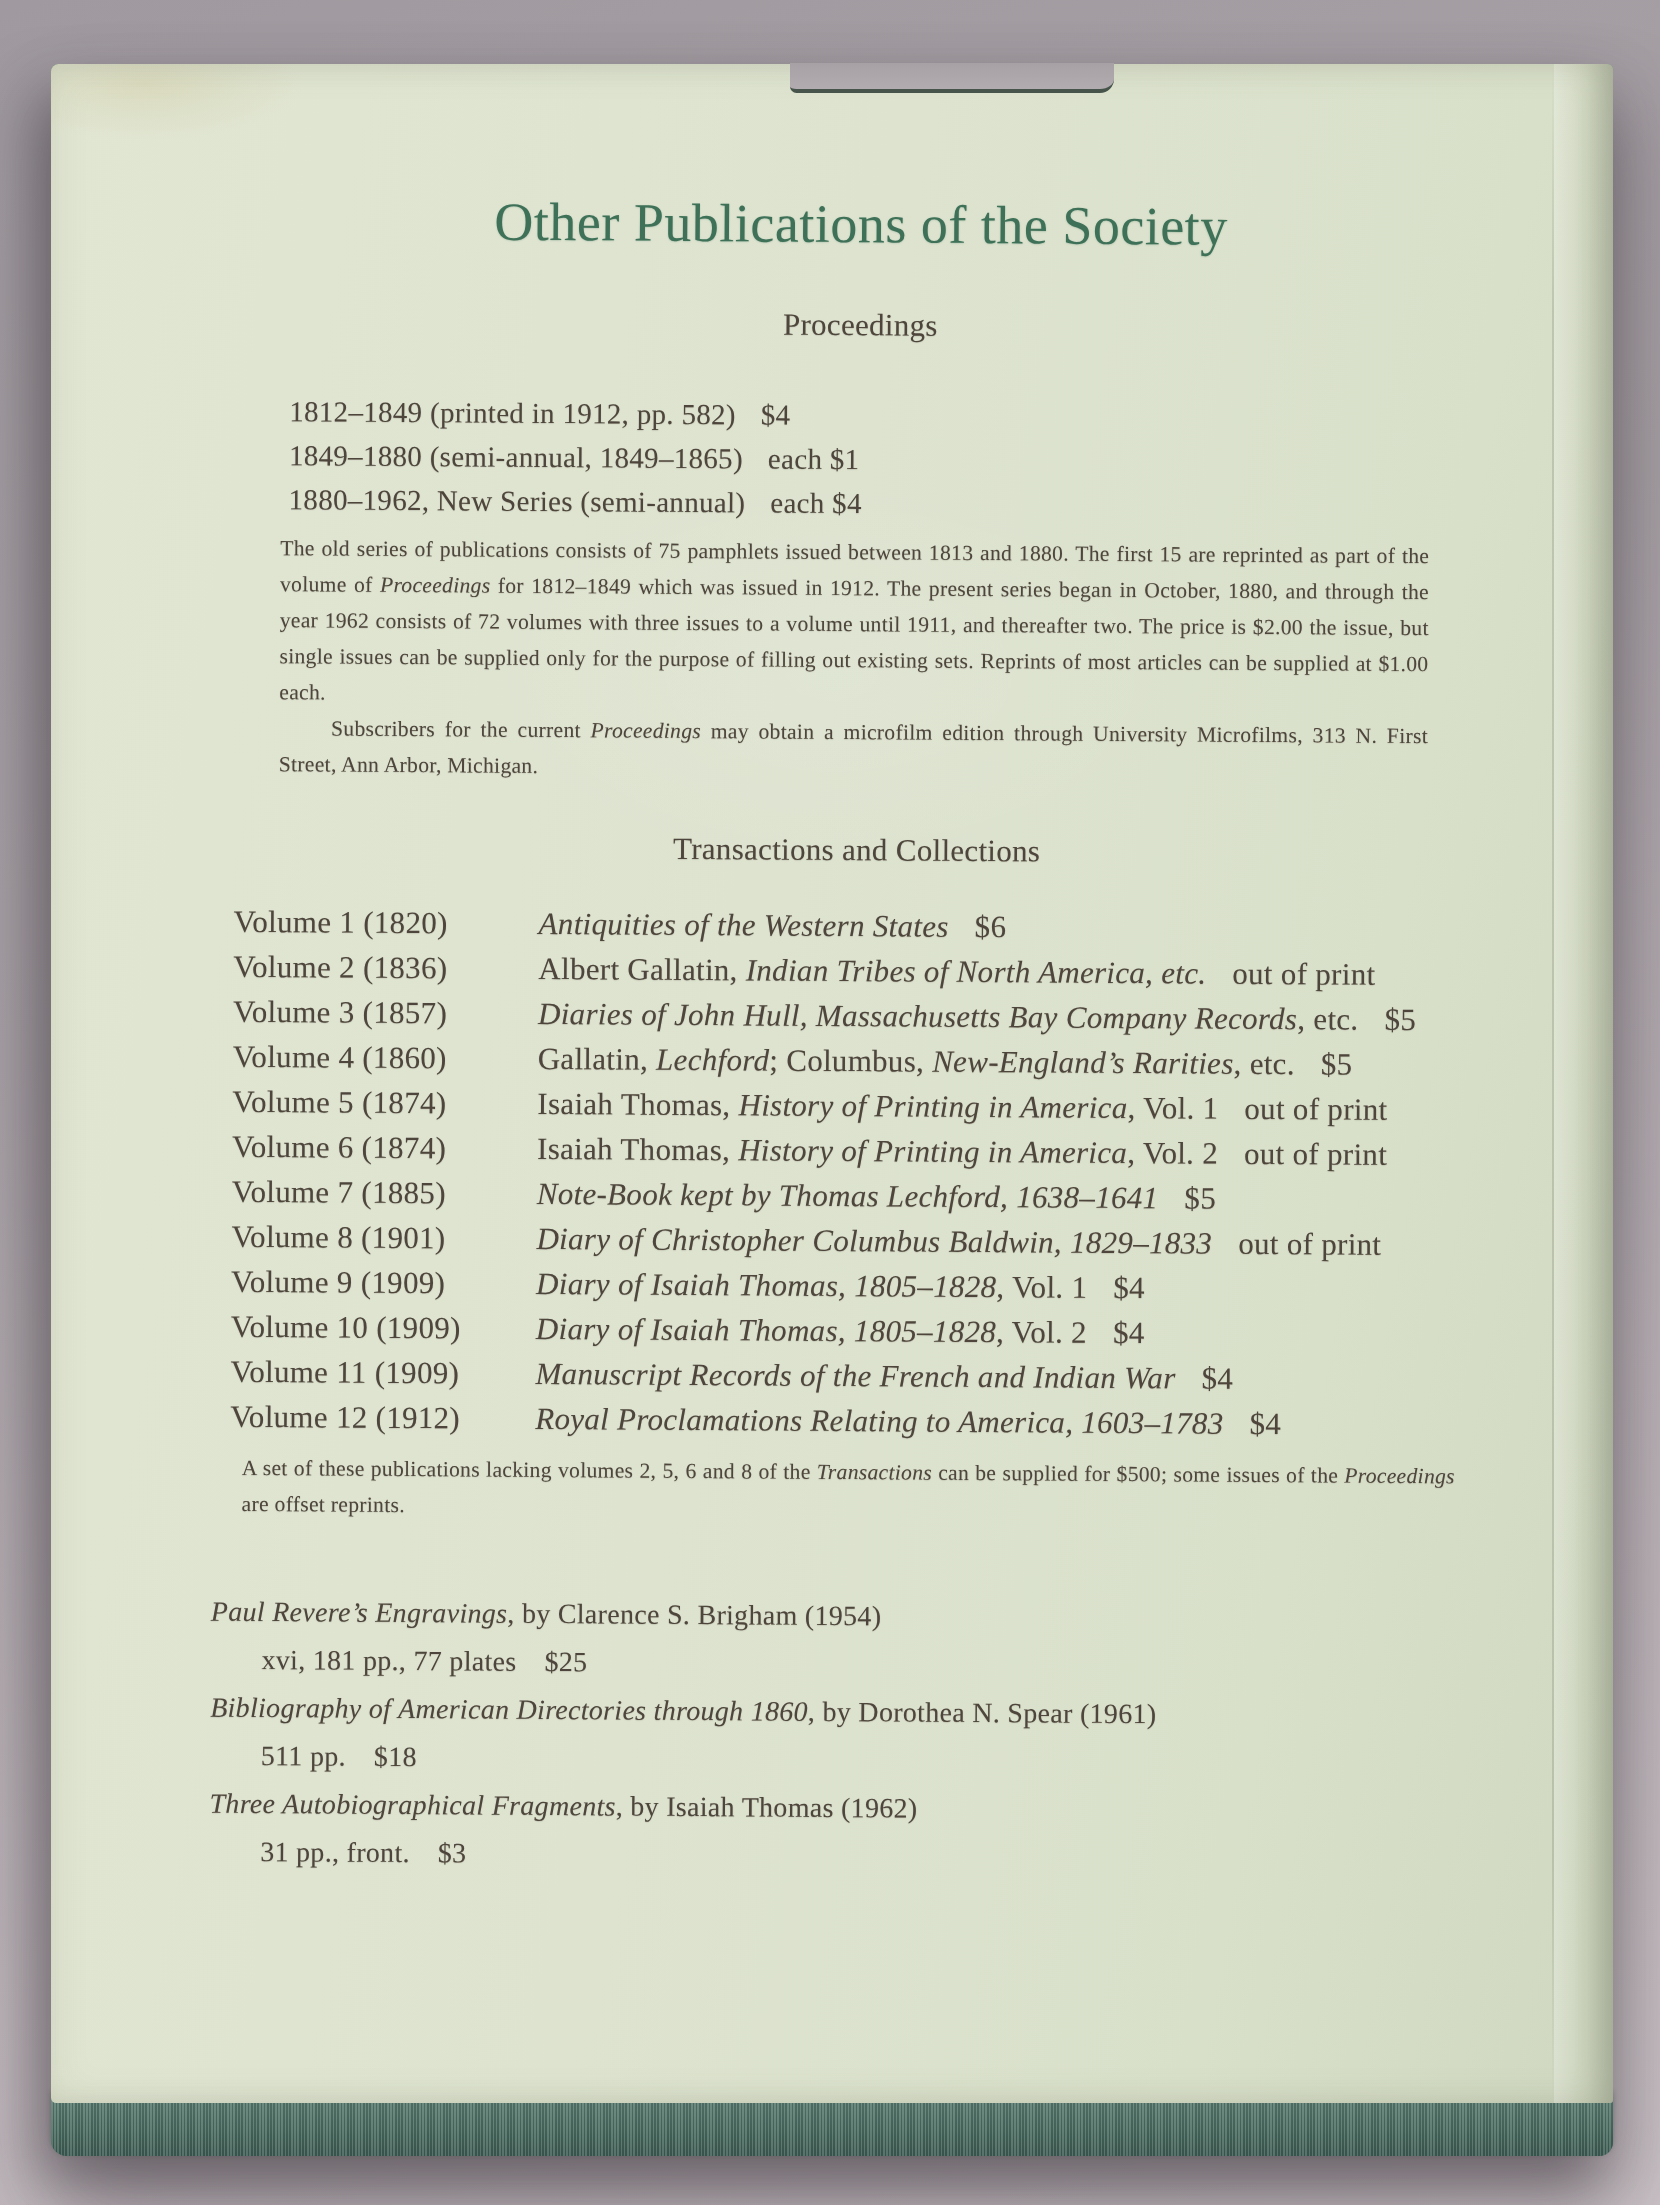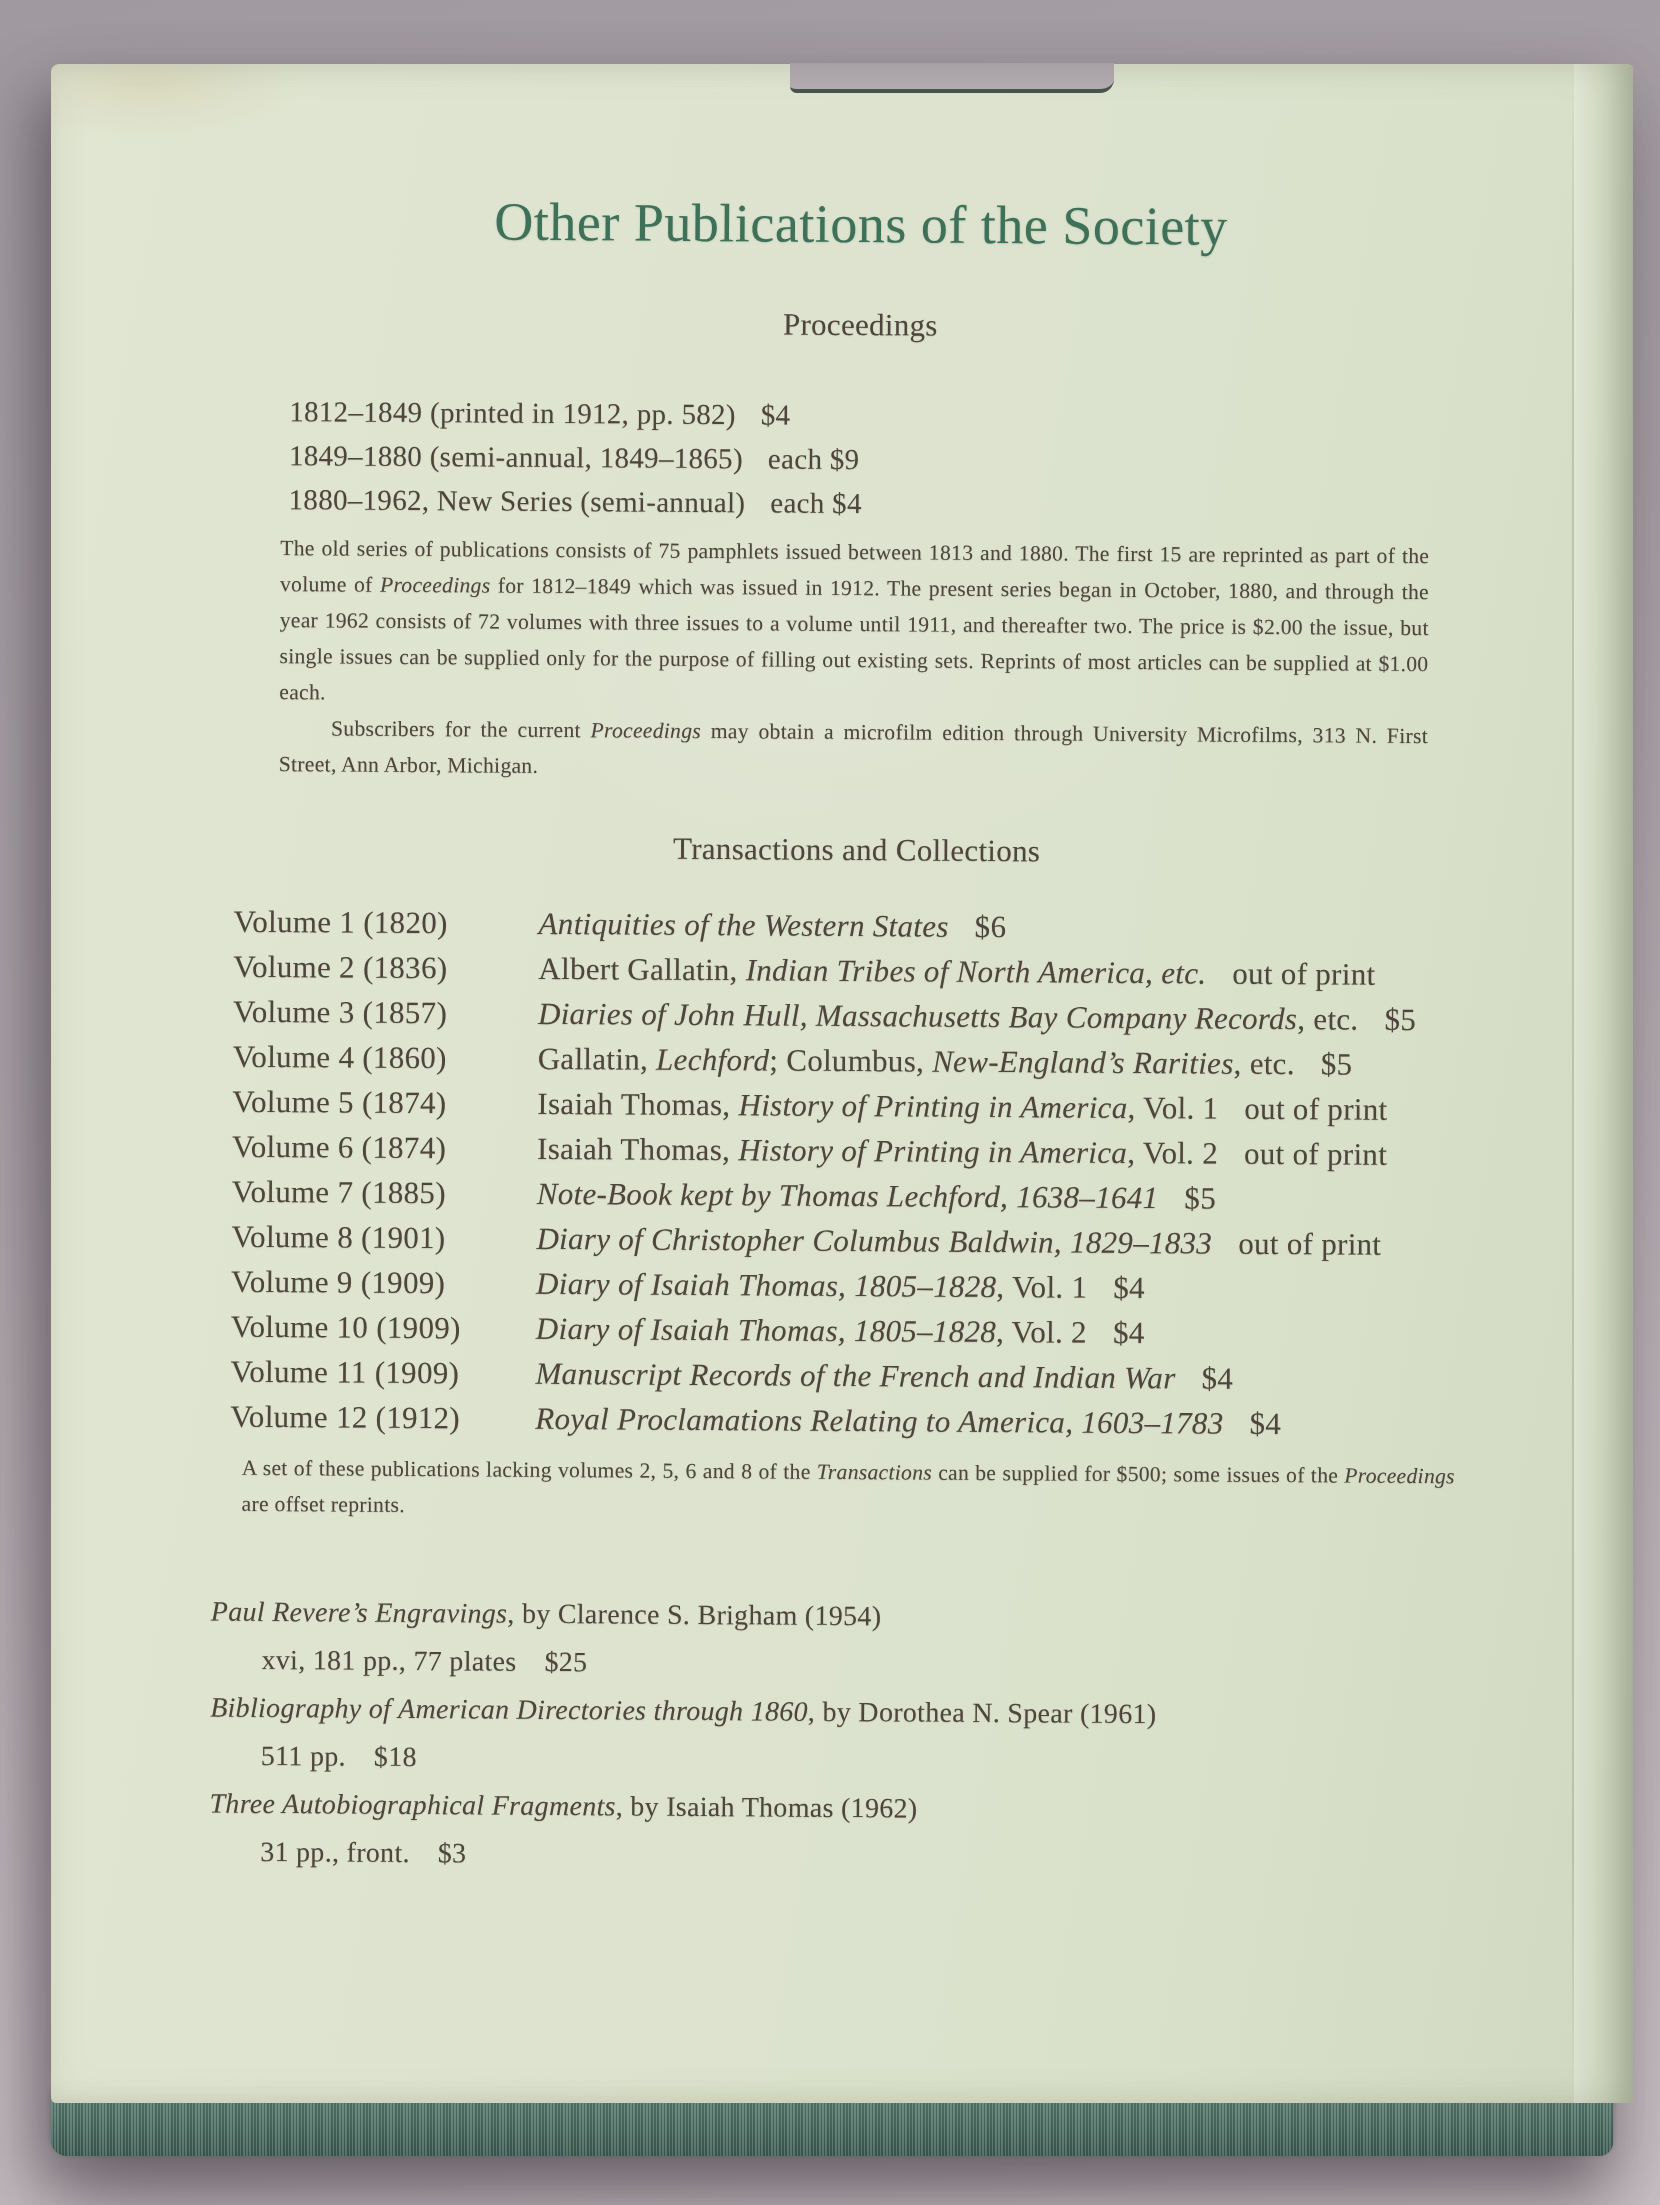--- a/index.html
+++ b/index.html
@@ -15,21 +15,21 @@
     background:
       repeating-linear-gradient(90deg, rgba(255,255,255,.13) 0 1.6px, rgba(0,0,0,.12) 1.6px 3.2px),
       linear-gradient(180deg,#5c7e73 0%,#4c6e63 55%,#3e5d54 100%);
     box-shadow:0 -2.2px 5.4px rgba(40,60,52,.35);}
   .jacket{position:absolute;left:0;top:0;width:100%;height:2039px;
     border-radius:7.6px 5.4px 3.2px 5.4px;
     background:
       radial-gradient(ellipse 227px 81px at 6% 1%, rgba(190,168,100,.18), transparent 70%),
       radial-gradient(ellipse 486px 270px at 50% 30%, rgba(255,255,255,.10), transparent 75%),
       linear-gradient(100deg,#e1e6d3 0%,#dde3cf 45%,#d9e0ca 78%,#d1d9c2 97%);
-    box-shadow:inset 0 0 38px rgba(120,120,95,.14), inset -15px 0 24px rgba(108,114,92,.16);padding-left:20px;}
+    box-shadow:inset 0 0 38px rgba(120,120,95,.14), inset -15px 0 24px rgba(108,114,92,.16);}
   .crease{position:absolute;top:0;right:59px;width:2.2px;height:100%;
     background:linear-gradient(180deg,transparent 0%,rgba(96,102,86,.22) 12%,rgba(96,102,86,.22) 88%,transparent 100%);}
   .fore-edge{position:absolute;top:0;right:0;width:59px;height:2039px;
     border-radius:0 5.4px 3.2px 0;
     background:linear-gradient(90deg,rgba(255,255,255,.22) 0%,rgba(176,181,158,.22) 55%,rgba(118,124,106,.30) 100%);}
   .notch{position:absolute;top:-1.1px;left:739px;width:324px;height:26px;
     background:linear-gradient(180deg,#a7a0a5 0%,#b2abaf 100%);
     border-bottom:4.9px solid #46544b;border-radius:0 0 14px 6.5px;}
   .content{position:absolute;left:0;top:0;width:100%;height:2039px;
     color:#4e463c;transform:rotate(.4deg);transform-origin:50% 40%;
@@ -66,21 +66,21 @@
       <div class="notch"></div>
 
       <div class="content">
 
         <h1 class="title">Other Publications of the Society</h1>
 
         <h2 class="h2 h2-proc">Proceedings</h2>
 
         <div class="price-list">
           <div class="price-row"><span>1812–1849 (printed in 1912, pp. 582)</span><span class="price">$4</span></div>
-          <div class="price-row"><span>1849–1880 (semi-annual, 1849–1865)</span><span class="price">each $9</span></div>
+          <div class="price-row"><span>1849–1880 (semi-annual, 1849–1865)</span><span class="price">each $1</span></div>
           <div class="price-row"><span>1880–1962, New Series (semi-annual)</span><span class="price">each $4</span></div>
         </div>
 
         <div class="paras">
           <p class="para"><span>The old series of publications consists of 75 pamphlets issued between 1813 and 1880. The first 15 are reprinted as part of the volume of </span><i>Proceedings</i><span> for 1812–1849 which was issued in 1912. The present series began in October, 1880, and through the year 1962 consists of 72 volumes with three issues to a volume until 1911, and thereafter two. The price is $2.00 the issue, but single issues can be supplied only for the purpose of filling out existing sets. Reprints of most articles can be supplied at $1.00 each.</span></p>
           <p class="para para-subs"><span>Subscribers for the current </span><i>Proceedings</i><span> may obtain a microfilm edition through University Microfilms, 313 N. First Street, Ann Arbor, Michigan.</span></p>
         </div>
 
         <h2 class="h2 h2-trans">Transactions and Collections</h2>
 

